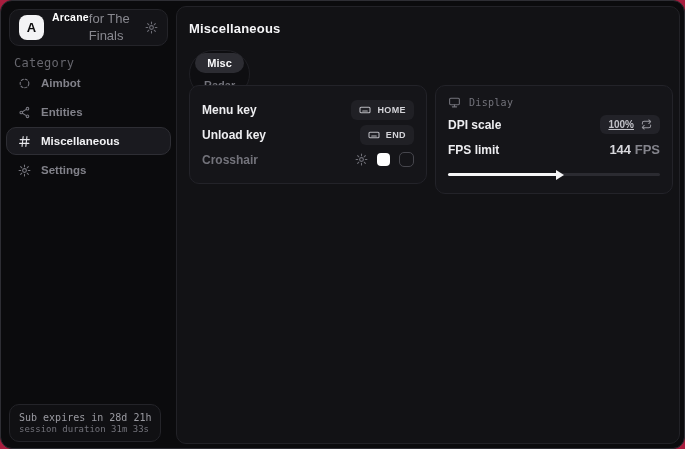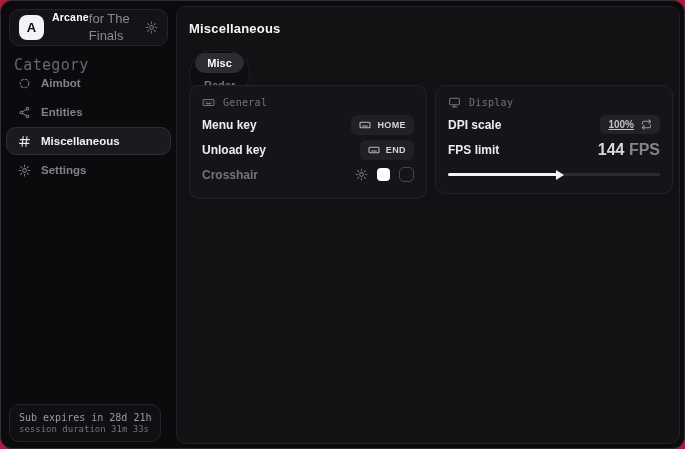--- a/index.html
+++ b/index.html
@@ -30,21 +30,21 @@
     color:#0b0b0d; font-weight:bold; font-size:13px;
     display:flex; align-items:center; justify-content:center; flex:0 0 auto;
   }
   .app-meta { display:flex; flex-direction:row; line-height:1.25; }
   .app-name { font-size:10.5px; font-weight:bold; color:#ffffff; letter-spacing:.2px; }
   .app-sub  { font-size:13px; color:#88888f; }
   .header-gear { margin-left:auto; color:#6d6d75; display:flex; }
   .category {
     position:absolute; left:13px; top:55px;
     font-family:"DejaVu Sans Mono", monospace;
-    font-size:15px; color:#67676e; letter-spacing:.3px;
+    font-size:12px; color:#67676e; letter-spacing:.3px;
   }
   .nav { position:absolute; left:5px; right:5px; top:68px; display:flex; flex-direction:column; }
   .nav-item {
     height:28px; margin-bottom:1px; display:flex; align-items:center; gap:10px;
     padding:0 11px; border:1px solid transparent; border-radius:10px;
     color:#82828a; font-size:11.5px; font-weight:600; cursor:pointer;
   }
   .nav-item .ni { display:flex; color:#75757d; }
   .nav-item.active { background:#1a1a1f; border-color:#2e2e34; color:#f2f2f4; }
   .nav-item.active .ni { color:#e8e8ec; }
@@ -104,21 +104,21 @@
     border:1.5px solid #46464d; cursor:pointer;
   }
   .dpi-pill {
     display:flex; align-items:center; gap:7px;
     background:#222228; border:none; border-radius:6px; padding:4px 8px;
     font-size:10px; font-weight:600; color:#c3c3c9; cursor:pointer;
     font-family:"Liberation Sans", sans-serif;
     text-decoration:underline;
   }
   .dpi-pill .ri { display:flex; color:#9a9aa1; }
-  .fps-value { font-size:16px; font-weight:bold; color:#d7d7dc; }
+  .fps-value { font-size:13px; font-weight:bold; color:#d7d7dc; }
   .fps-value .unit { color:#84848c; font-weight:600; }
   .slider { position:relative; height:14px; margin-top:6px; cursor:pointer; }
   .slider-track {
     position:absolute; left:0; right:0; top:6px; height:3px;
     background:#2b2b31; border-radius:2px;
   }
   .slider-fill {
     position:absolute; left:0; top:6px; height:3px;
     background:#f5f5f7; border-radius:2px;
   }
@@ -201,29 +201,20 @@
     <div class="main-title">Miscellaneous</div>
 
     <div class="tabs">
       <div class="tab active">Misc</div>
       <div class="tab">Radar</div>
     </div>
 
     <div class="panels">
 
       <div class="panel">
-        <div class="panel-header">
-          <span class="ph">
-            <svg width="13" height="13" viewBox="0 0 24 24" fill="none" stroke="currentColor" stroke-width="2" stroke-linecap="round">
-              <rect x="2" y="6.5" width="20" height="11" rx="2"></rect>
-              <path d="M6 10.5h.01M10 10.5h.01M14 10.5h.01M18 10.5h.01M7.5 14h9"></path>
-            </svg>
-          </span>
-          <span>General</span>
-        </div>
 
         <div class="row">
           <span class="row-label">Menu key</span>
           <button class="key-pill">
             <span class="ki">
               <svg width="12" height="12" viewBox="0 0 24 24" fill="none" stroke="currentColor" stroke-width="2.2" stroke-linecap="round">
                 <rect x="2" y="6.5" width="20" height="11" rx="2"></rect>
                   <path d="M7.5 14h9"></path>
               </svg>
             </span>

